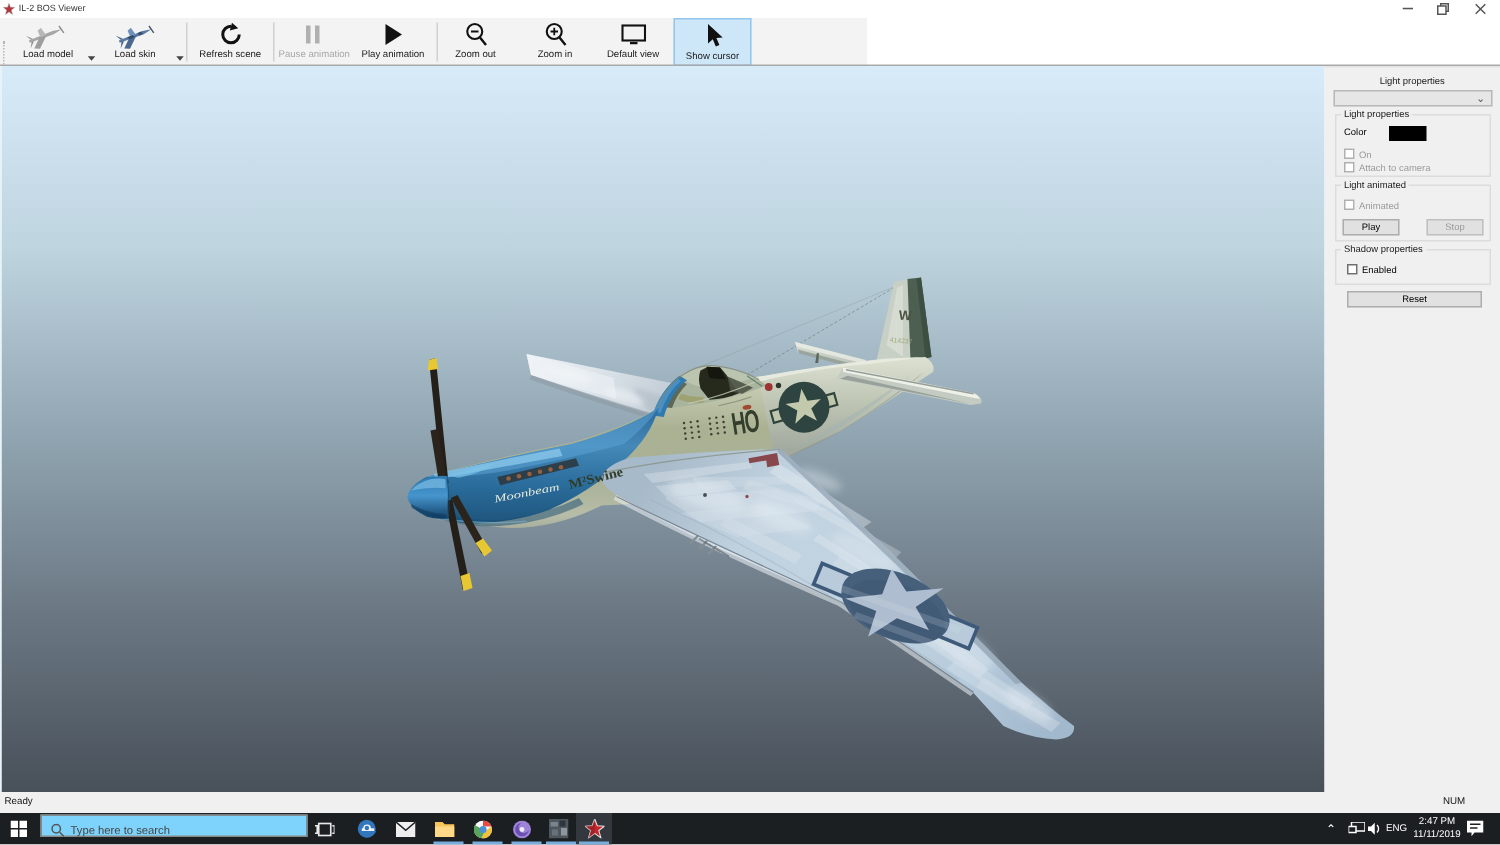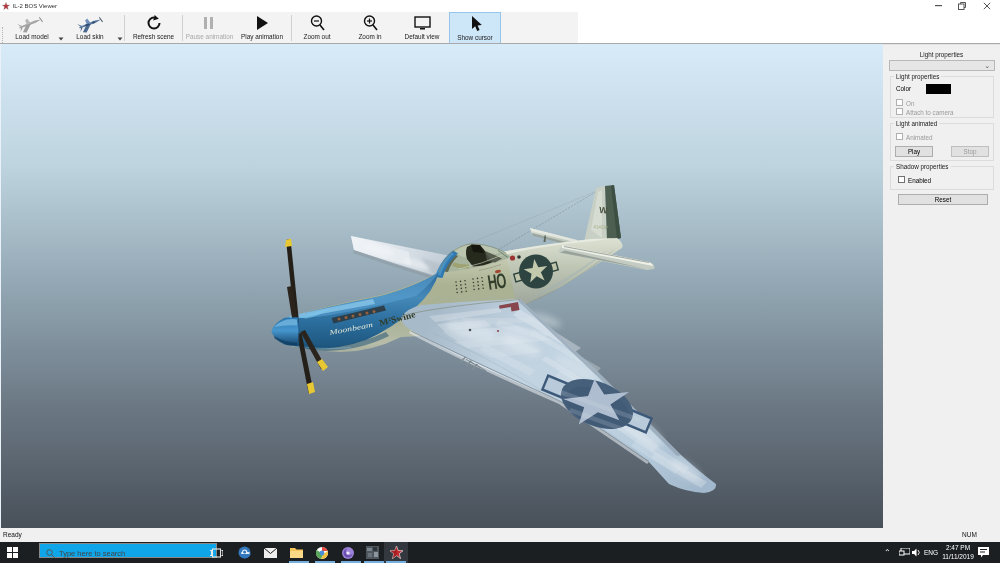--- a/index.html
+++ b/index.html
@@ -31,21 +31,21 @@
   .grp-lbl { position:absolute; top:-4px; left:3px; background:#f0f0f0; padding:0 2px; font-size:6.3px; color:#1a1a1a; }
   .cb { position:absolute; width:7px; height:7px; background:#fff; border:1px solid #b0b0b0; }
   .cb-lbl { position:absolute; font-size:6.3px; }
   .btn { position:absolute; background:#e1e1e1; border:1px solid #adadad; font-size:6.3px; text-align:center; color:#000; }
 
   
   #statusbar { left:0; top:528px; width:1000px; height:14px; background:#f0f0f0; font-size:6.5px; color:#111; }
 
   
   #taskbar { left:0; top:542px; width:1000px; height:21px; background:#1c1f22; }
-  #searchbox { left:27px; top:1px; width:178px; height:15px; background:#0ea5e9; border:1px solid #888;margin-left:12px; }
+  #searchbox { left:27px; top:1px; width:178px; height:15px; background:#7dd3fc; border:1px solid #888; }
   #searchtext { left:19px; top:5px; font-size:7.5px; color:#444; }
   .tico { top:0; width:24px; height:21px; }
   .underline { position:absolute; left:2px; bottom:0px; width:20px; height:2px; background:#76aee0; }
   #tray { color:#fff; font-size:6.5px; }
 </style>
 </head>
 <body>
 <div id="page">
 
   <div id="titlebar" class="abs">

